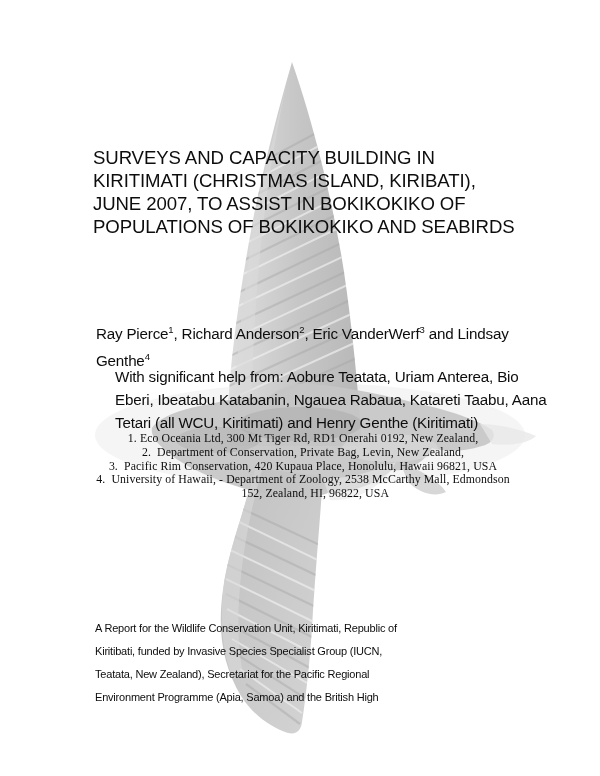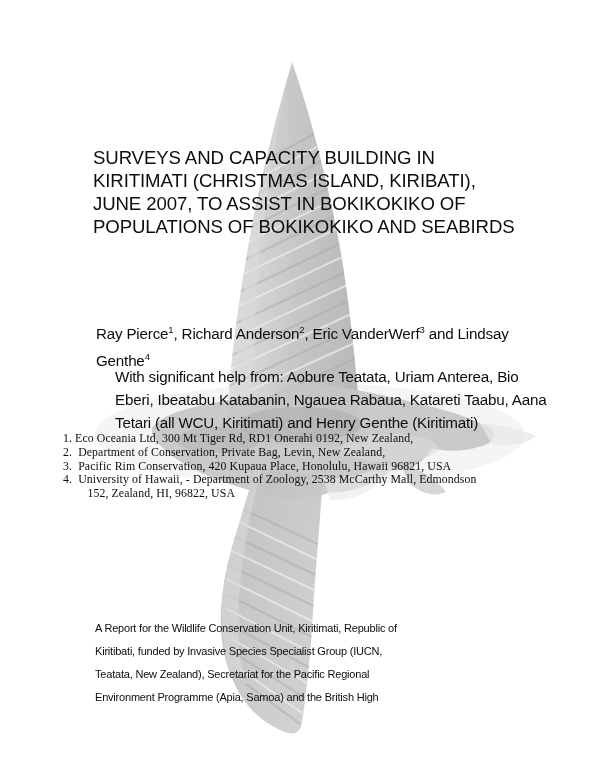--- a/index.html
+++ b/index.html
@@ -34,21 +34,21 @@
   .authors sup{font-size:9.5px;letter-spacing:0;}
   .help{
     left:95px;top:365px;width:440px;
     font-size:15.2px;line-height:23px;letter-spacing:-0.2px;margin-left:20px;
   }
   .affil{
     left:63px;top:432px;width:480px;
     font-family:"Liberation Serif",serif;
     font-size:11.8px;line-height:13.8px;letter-spacing:0.1px;
   }
-  .affil div{white-space:pre;}
+  .affil div{white-space:pre;text-align:center;}
   .footer{
     left:95px;top:617px;width:435px;
     font-size:11px;line-height:23px;letter-spacing:-0.2px;
   }
 </style>
 </head>
 <body>
 
 <div class="page">
 

